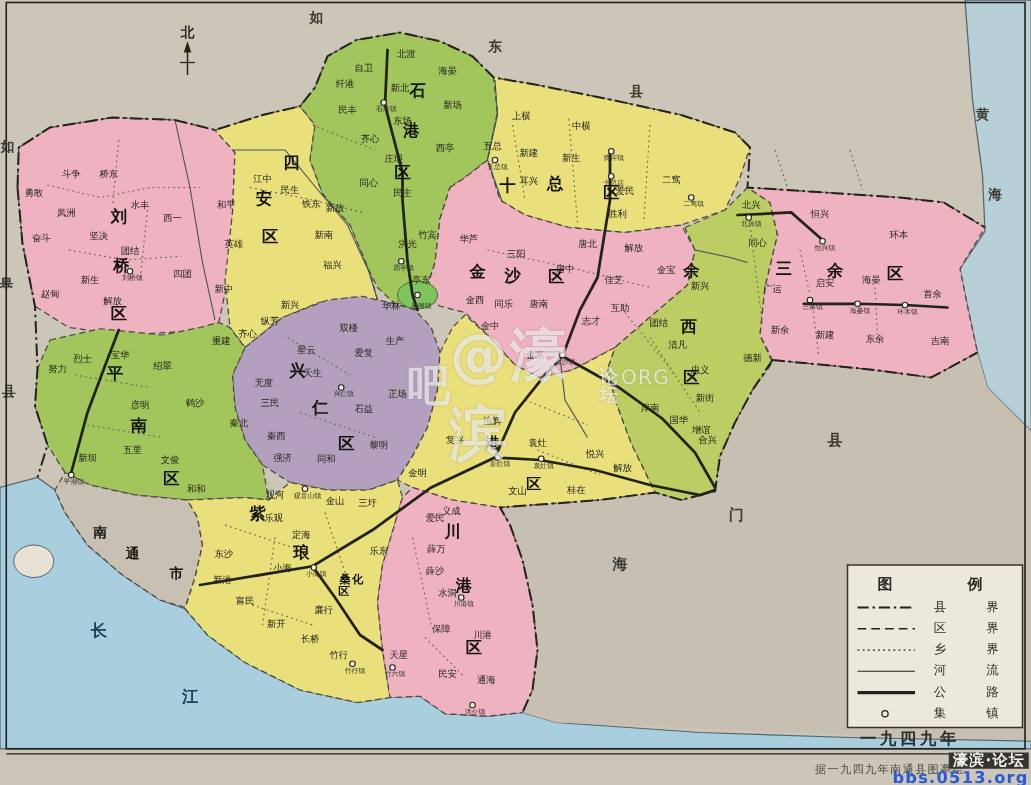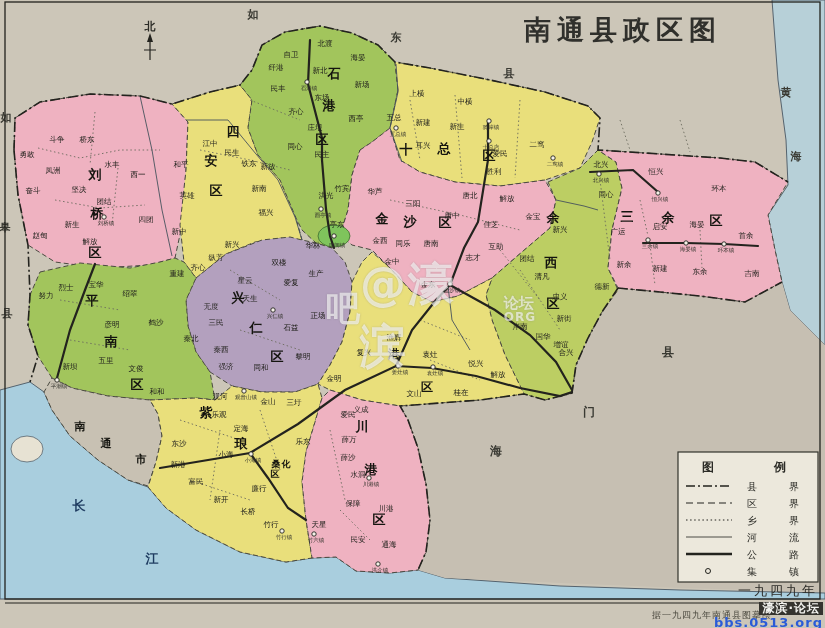--- a/index.html
+++ b/index.html
@@ -2,32 +2,32 @@
 <html><head>
 <meta charset="utf-8">
 <style>
   html,body{margin:0;padding:0;}
   body{width:825px;height:628px;overflow:hidden;background:#c8c2b4;
        font-family:"DejaVu Sans","Liberation Sans",sans-serif;}
   #page{position:relative;width:825px;height:628px;background:#ccc6b8;}
   #map-svg{position:absolute;left:0;top:0;}
   .ttl{position:absolute;left:524px;top:12px;font-size:27px;font-weight:bold;
        letter-spacing:6px;color:#30302c;white-space:nowrap;}
-  .year{position:absolute;left:688px;top:582px;width:130px;text-align:right;
-        font-size:13px;font-weight:normal;letter-spacing:3px;color:#2c2c28;}
+  .year{position:absolute;left:688px;top:582px;width:130px;text-align:left;
+        font-size:13px;font-weight:bold;letter-spacing:3px;color:#2c2c28;}
   .attr{position:absolute;left:652px;top:609px;font-size:9px;color:#4c4a40;
         letter-spacing:1px;white-space:nowrap;text-align:center;}
   .wm-center{position:absolute;left:326px;top:272px;width:210px;height:74px;
         color:rgba(255,255,255,0.62);display:flex;align-items:center;
         text-shadow:0 0 2px rgba(120,120,120,0.4);pointer-events:none;}
   .wm-center .pre{font-size:34px;font-weight:bold;}
   .wm-center .main{font-size:46px;font-weight:bold;letter-spacing:2px;margin-top:13px;}
-  .wm-center .stack{display:flex;flex-direction:column;line-height:1;margin-left:2px;}
+  .wm-center .stack{display:flex;flex-direction:row;line-height:1;margin-left:2px;}
   .wm-center .stack .t{font-size:15px;font-weight:bold;}
-  .wm-center .stack .b{font-size:12px;font-weight:bold;letter-spacing:1px;}
+  .wm-center .stack .b{font-size:16px;font-weight:normal;letter-spacing:1px;}
   .wm-corner{position:absolute;right:2px;top:599px;text-align:right;line-height:1.05;}
   .wm-corner .t{display:inline-block;background:#35342f;color:#f2f2ee;font-size:12px;
         font-weight:bold;padding:0 3px;letter-spacing:1px;}
   .wm-corner .u{display:block;color:#2a5bd7;font-size:13px;font-weight:bold;
         letter-spacing:1px;}
 </style>
 </head>
 <body>
 
 <div id="page">
@@ -364,21 +364,20 @@
       <text x="794" y="537" text-anchor="middle" dominant-baseline="central" fill="#2b2b26" font-size="10">流</text>
       <polyline points="686,554 732,554" fill="none" stroke="#23231e" stroke-width="2.6"></polyline>
       <text x="752" y="554" text-anchor="middle" dominant-baseline="central" fill="#2b2b26" font-size="10">公</text>
       <text x="794" y="554" text-anchor="middle" dominant-baseline="central" fill="#2b2b26" font-size="10">路</text>
       <circle cx="708" cy="571" r="2.5" fill="none" stroke="#23231e" stroke-width="1"></circle>
       <text x="752" y="571" text-anchor="middle" dominant-baseline="central" fill="#2b2b26" font-size="10">集</text>
       <text x="794" y="571" text-anchor="middle" dominant-baseline="central" fill="#2b2b26" font-size="10">镇</text>
       <rect x="5" y="2" width="815" height="597" fill="none" stroke="#23231e" stroke-width="1.3"></rect>
       <polyline points="5,603 820,603" fill="none" stroke="#23231e" stroke-width="1"></polyline>
     </svg>
-  <div class="ttl">南通县政区图</div>
   <div class="wm-center">
     <span class="pre">吧</span>
       <span class="main">@濠滨</span>
     <span class="stack">
       <span class="t">论坛</span>
       <span class="b">ORG</span>
     </span>
   </div>
   <div class="year">一九四九年</div>
   <div class="attr">据一九四九年南通县图摹绘</div>

